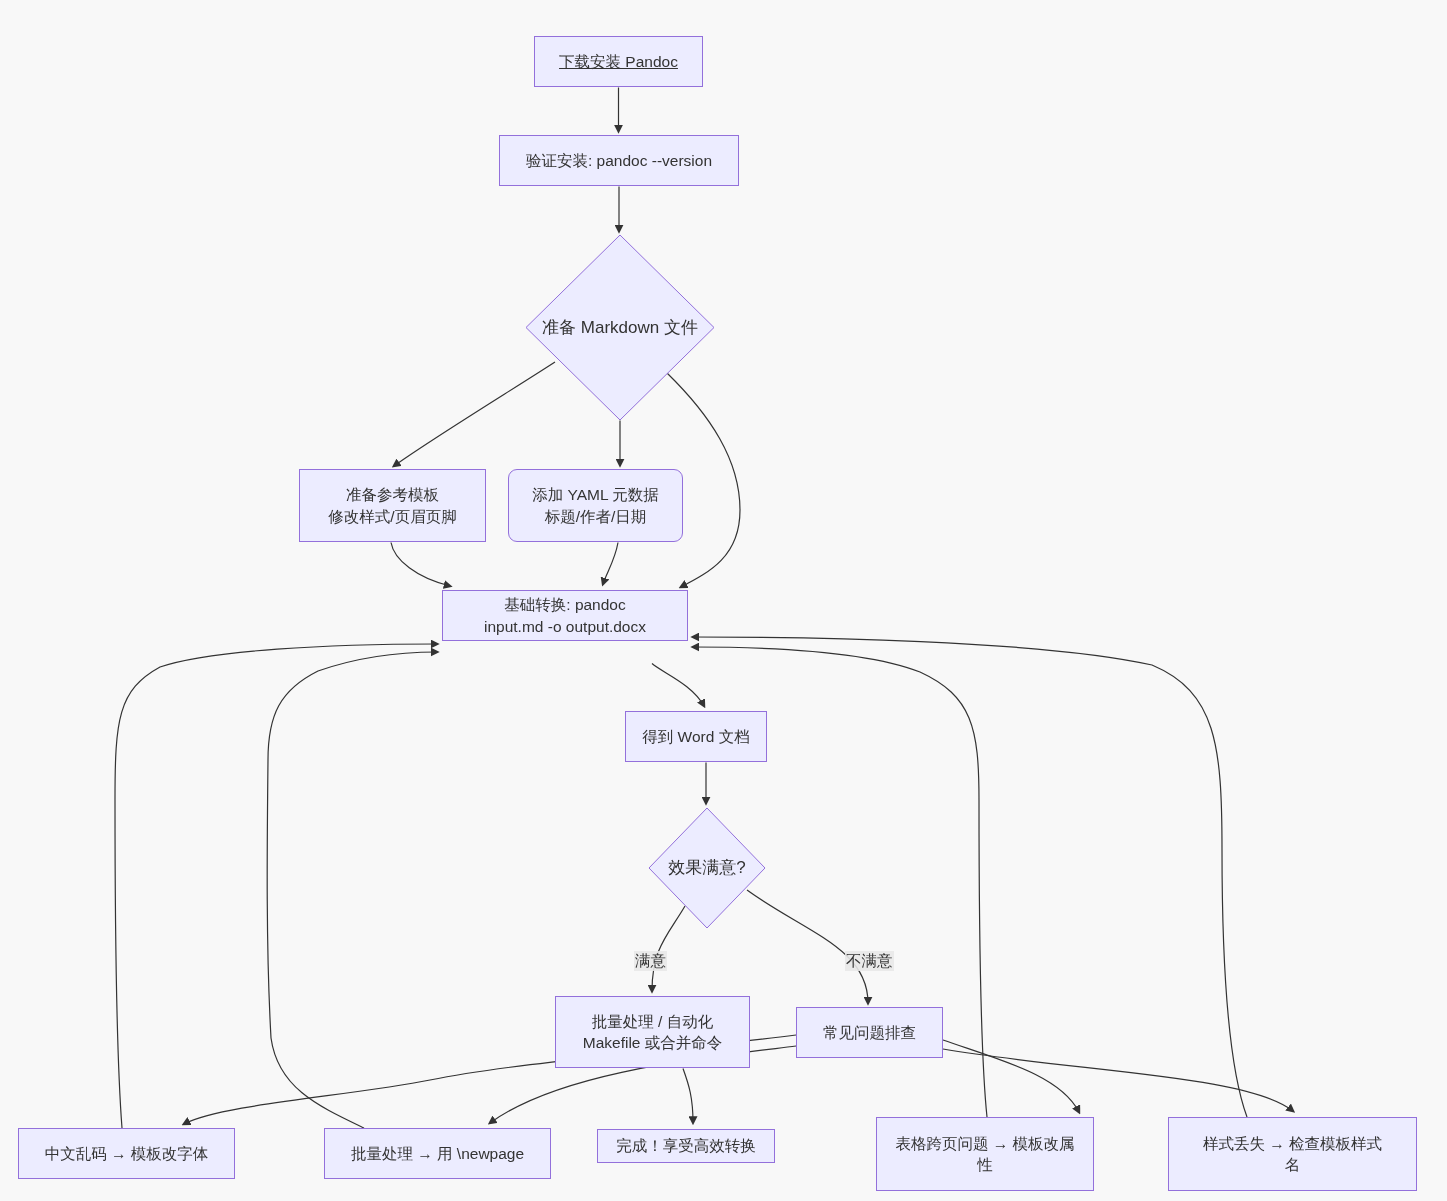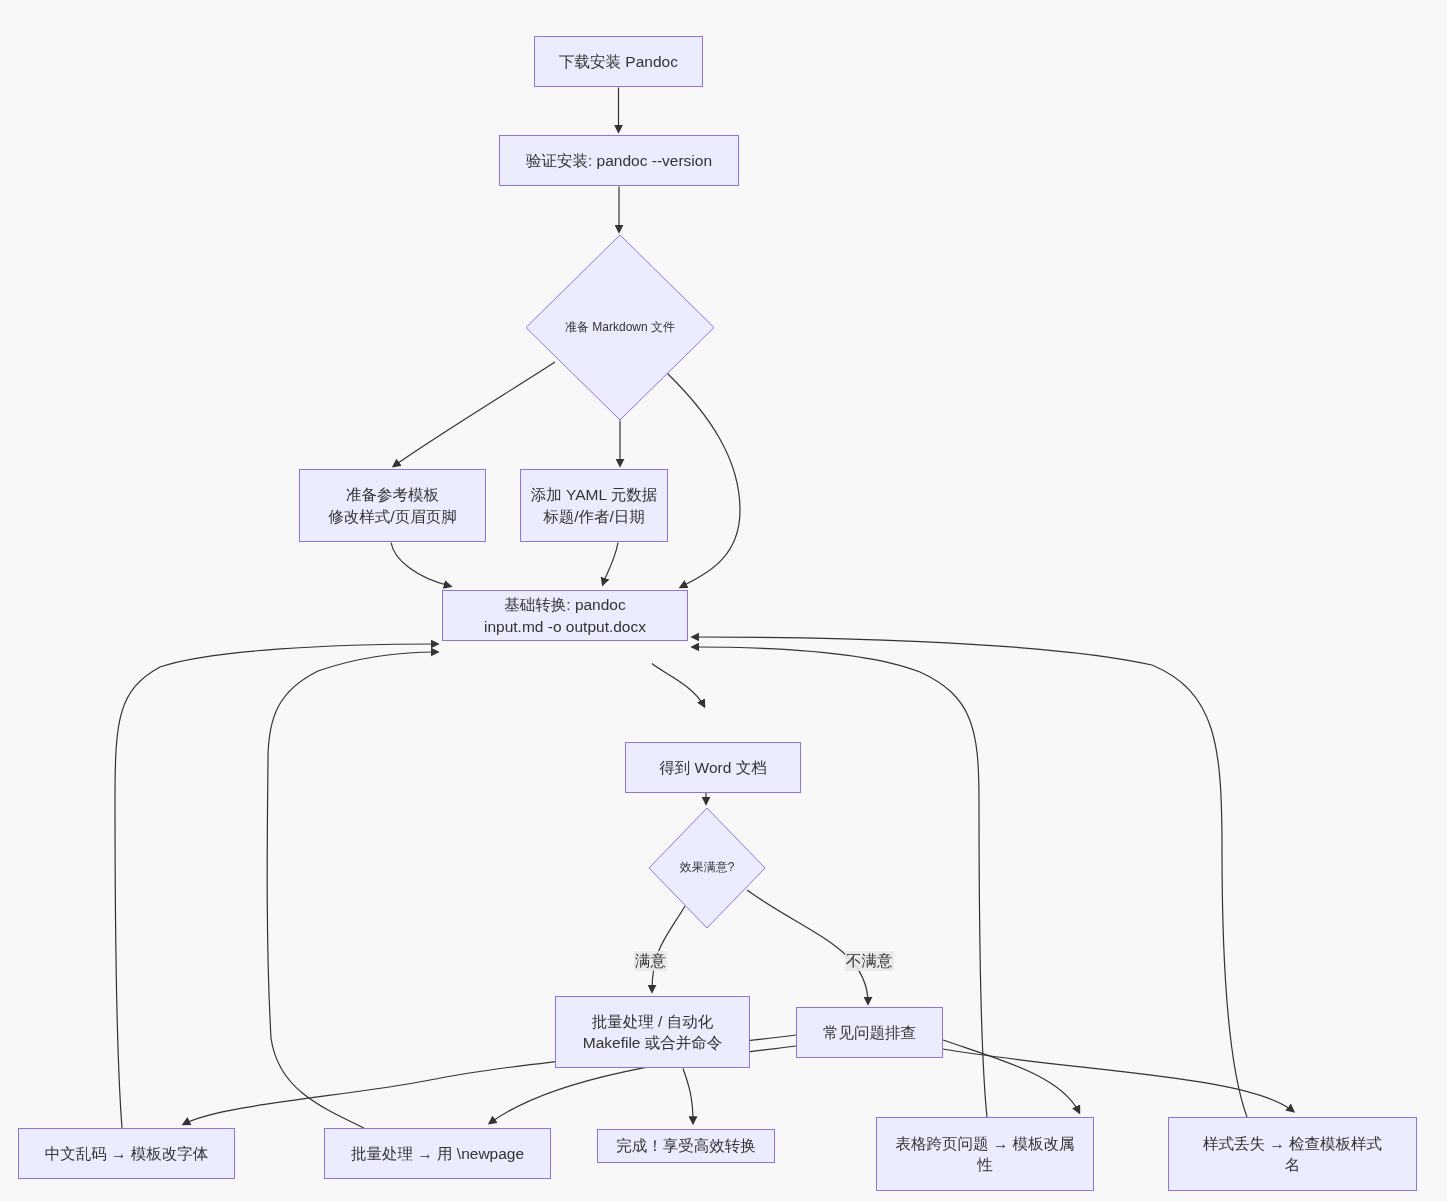--- a/index.html
+++ b/index.html
@@ -4,31 +4,31 @@
 <style>
   html,body{margin:0;padding:0;}
   body{width:1447px;height:1201px;overflow:hidden;background:#f8f8f8;}
   .canvas{position:relative;width:1447px;height:1201px;background:#f8f8f8;
     font-family:"Liberation Sans",sans-serif;color:#333333;}
   svg.edge-layer{position:absolute;left:0;top:0;width:1447px;height:1201px;}
   .node{position:absolute;box-sizing:border-box;background:#ECECFF;border:1px solid #9370DB;
     display:flex;flex-direction:column;align-items:center;justify-content:center;
     text-align:center;font-size:15.5px;line-height:21.5px;color:#333333;}
   .dlabel{position:absolute;display:flex;flex-direction:column;align-items:center;justify-content:center;
-    text-align:left;font-size:12px;line-height:21.5px;color:#333333;}
+    text-align:left;font-size:17px;line-height:21.5px;color:#333333;}
   .elabel{position:absolute;background:rgba(232,232,232,0.9);color:#333333;
     font-size:15.5px;line-height:20px;padding:0 1px;text-align:center;}
 
   
-  #nd-download   {left:534px;top:36px;  width:169px;height:51px;}
+  #nd-download   {left:534px;top:36px;  width:169px;height:51px;text-decoration:underline;}
   #nd-verify     {left:499px;top:135px; width:240px;height:51px;justify-content:center;}
   #nd-template   {left:299px;top:469px; width:187px;height:73px;}
-  #nd-yaml       {left:520px;top:469px; width:148px;height:73px;}
+  #nd-yaml       {left:508px;top:469px; width:175px;height:73px;border-radius:9px;}
   #nd-convert    {left:442px;top:590px; width:246px;height:51px;}
-  #nd-word       {left:625px;top:711px; width:176px;height:51px;margin-top:31px;}
+  #nd-word       {left:625px;top:711px; width:142px;height:51px;}
   #nd-batch      {left:555px;top:996px; width:195px;height:72px;}
   #nd-trouble    {left:796px;top:1007px;width:147px;height:51px;}
   #nd-done       {left:597px;top:1129px;width:178px;height:34px;}
   #nd-garbled    {left:18px; top:1128px;width:217px;height:51px;}
   #nd-pagebreak  {left:324px;top:1128px;width:227px;height:51px;}
   #nd-table      {left:876px;top:1117px;width:218px;height:74px;}
   #nd-style      {left:1168px;top:1117px;width:249px;height:74px;}
   #nd-prepare-md {left:526px;top:235px; width:188px;height:185px;}
   #nd-satisfied  {left:649px;top:808px; width:116px;height:120px;}
   #el-yes {left:634px;top:951px;}

